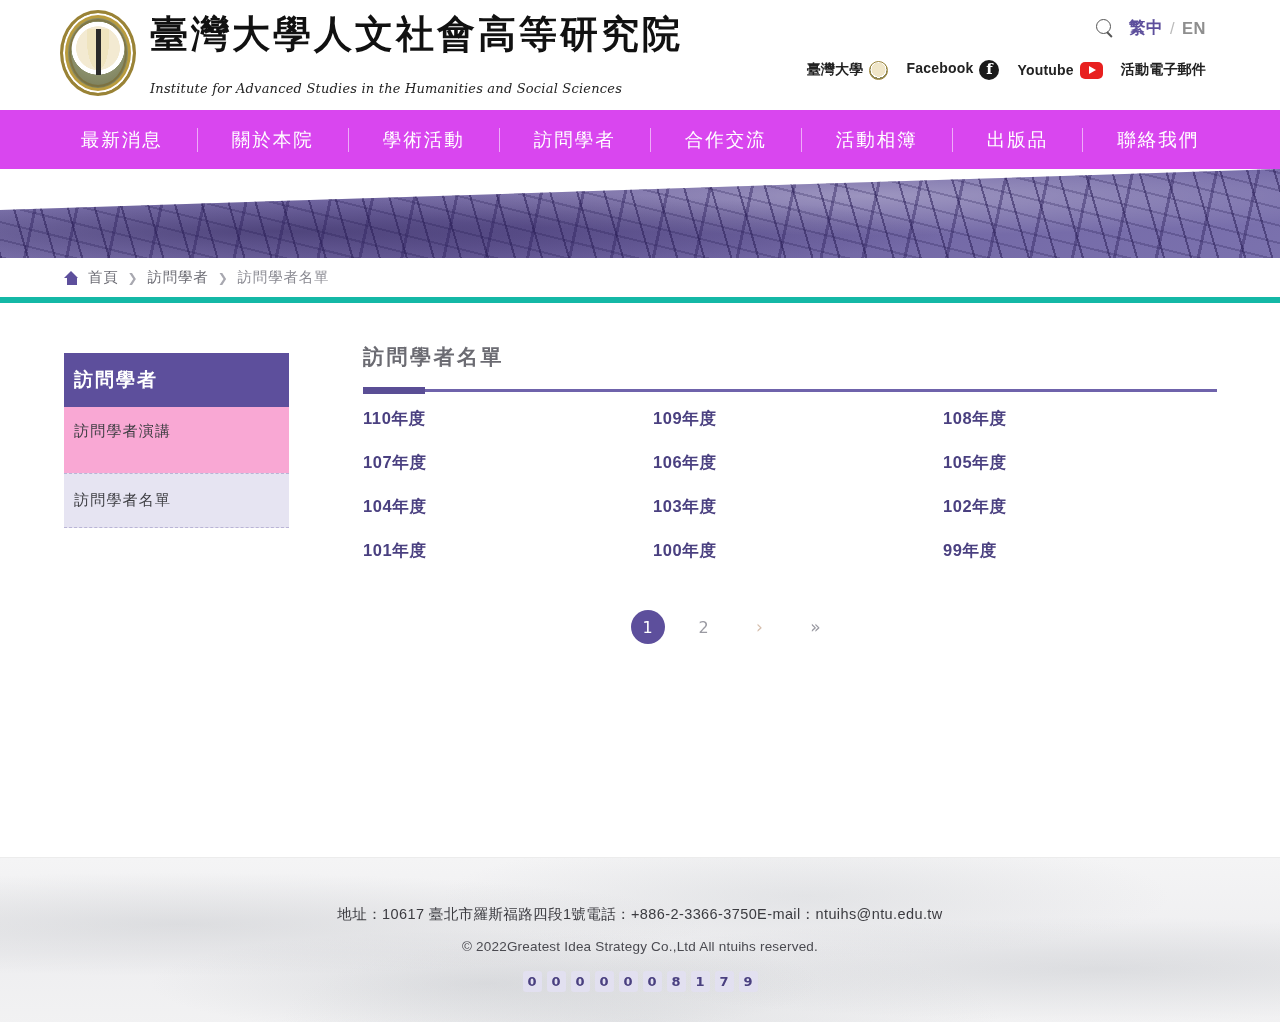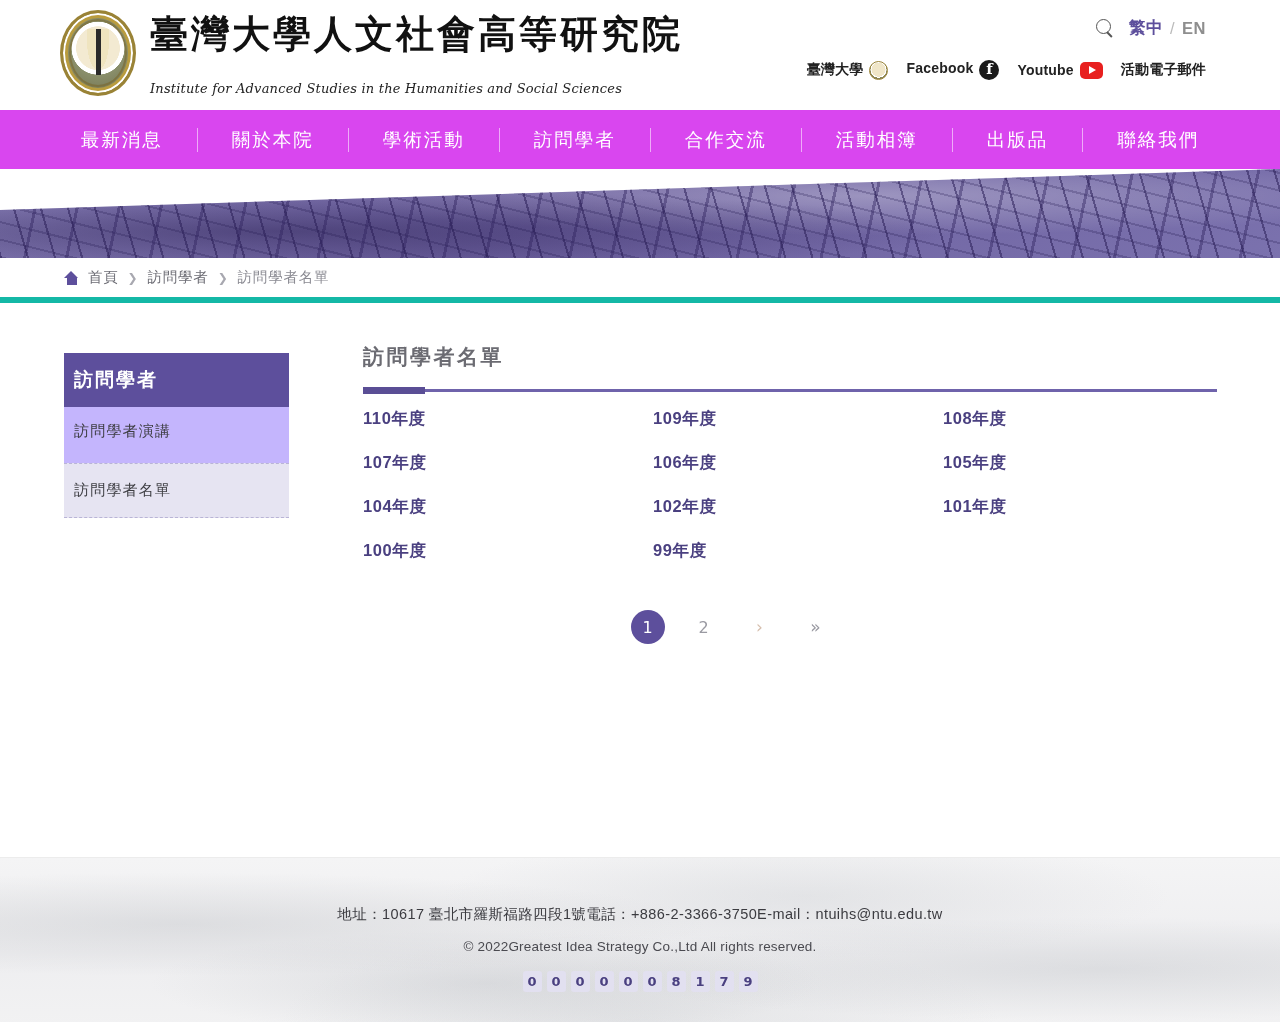--- a/index.html
+++ b/index.html
@@ -265,23 +265,23 @@
     color: #ffffff;
     font-size: 19px;
     font-weight: 700;
     letter-spacing: 2px;
     padding: 14px 0 14px 10px;
   }
   .sidebar-item {
     font-size: 15px;
     letter-spacing: 1.2px;
     color: #3d3d42;
-    padding: 15px 0 22px 10px;
+    padding: 15px 0 32px 10px;
     cursor: pointer;
-    background: #c4b5fd;
+    background: #f9a8d4;
   }
   .sidebar-item.active {
     background: #e6e4f2;
     border-top: 1px dashed #b9b4d6;
     border-bottom: 1px dashed #b9b4d6;
     padding: 17px 0 17px 10px;
   }
 
   
   .main-panel {
@@ -491,20 +491,21 @@
     <div class="panel-rule"></div>
 
     <div class="year-grid">
       <a class="year-link">110年度</a>
       <a class="year-link">109年度</a>
       <a class="year-link">108年度</a>
       <a class="year-link">107年度</a>
       <a class="year-link">106年度</a>
       <a class="year-link">105年度</a>
       <a class="year-link">104年度</a>
+      <a class="year-link">103年度</a>
       <a class="year-link">102年度</a>
       <a class="year-link">101年度</a>
       <a class="year-link">100年度</a>
       <a class="year-link">99年度</a>
     </div>
 
     <div class="pagination">
       <span class="page-btn active">1</span>
       <span class="page-btn">2</span>
       <span class="page-btn next">›</span>
@@ -513,21 +514,21 @@
   </section>
 
 </main>
 
 <footer class="site-footer">
   <div class="footer-contact">
     <span>地址：10617 臺北市羅斯福路四段1號</span>
     <span>電話：+886-2-3366-3750</span>
     <span>E-mail：ntuihs@ntu.edu.tw</span>
   </div>
-  <div class="footer-copy">© 2022Greatest Idea Strategy Co.,Ltd All rights reserved.</div>
+  <div class="footer-copy">© 2022Greatest Idea Strategy Co.,Ltd All ntuihs reserved.</div>
   <div class="counter">
     <span class="counter-digit">0</span>
     <span class="counter-digit">0</span>
     <span class="counter-digit">0</span>
     <span class="counter-digit">0</span>
     <span class="counter-digit">0</span>
     <span class="counter-digit">0</span>
     <span class="counter-digit">8</span>
     <span class="counter-digit">1</span>
     <span class="counter-digit">7</span>

